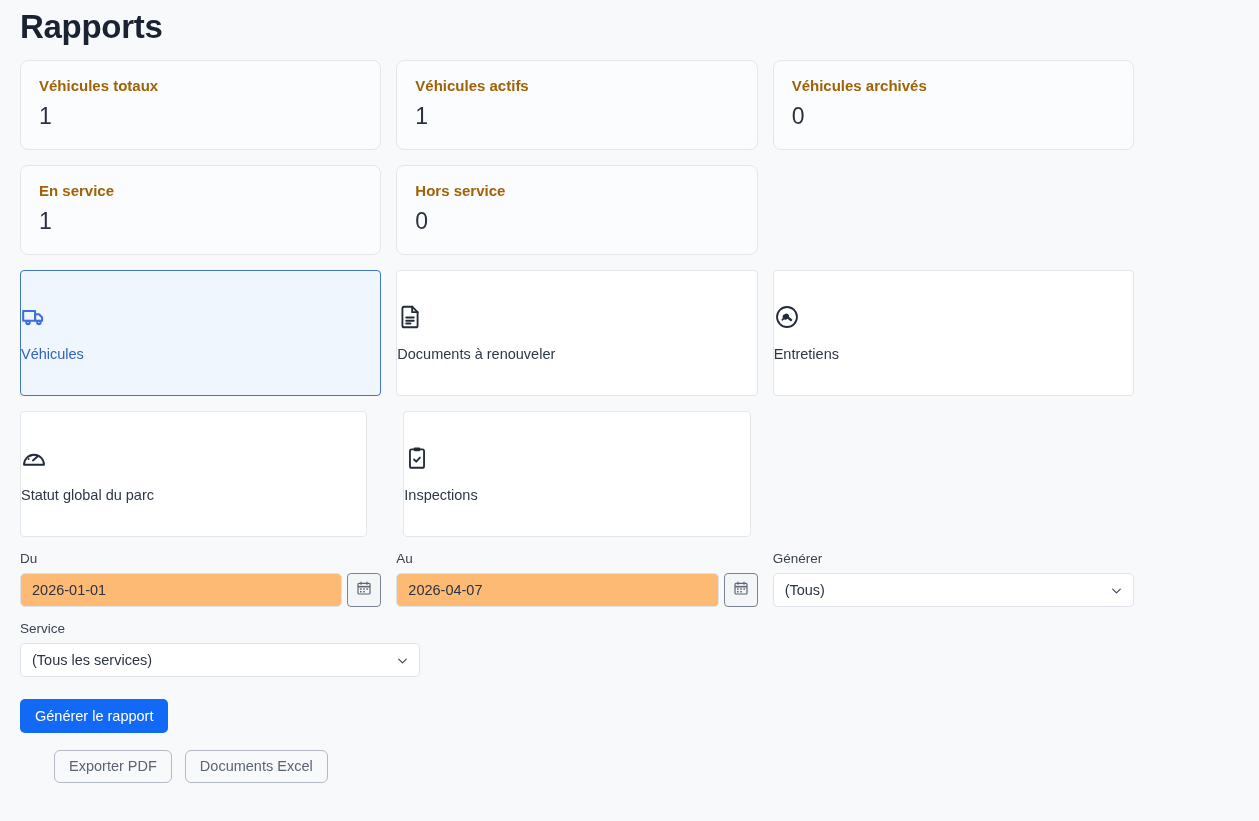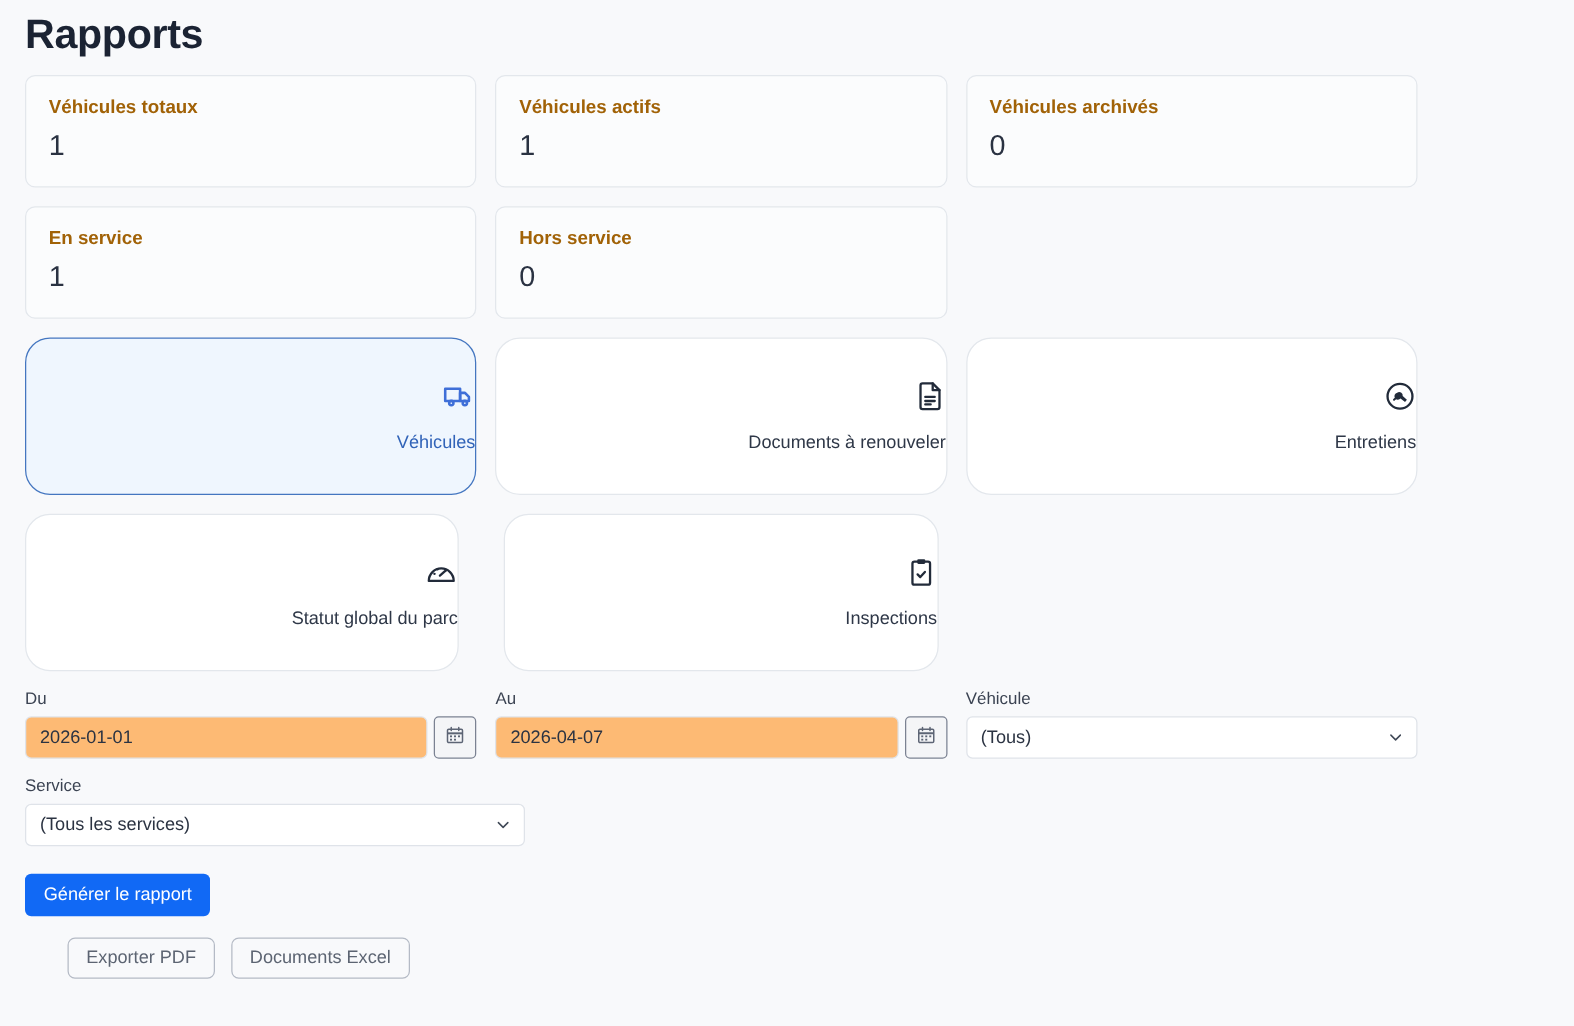--- a/index.html
+++ b/index.html
@@ -60,25 +60,25 @@
     display: block;
   }
   .type-grid {
     display: grid;
     grid-template-columns: repeat(3, 1fr);
     gap: 15px;
   }
   .type-card {
     background: #ffffff;
     border: 1px solid #e3e7ec;
-    border-radius: 20px;
+    border-radius: 4px;
     height: 126px;
     display: flex;
     flex-direction: column;
-    align-items: flex-end;
+    align-items: flex-start;
     justify-content: center;
     gap: 16px;
     cursor: pointer;
   }
   .type-card.placeholder { background: transparent; border: none; cursor: default; }
   .type-card.selected {
     background: #eff6fe;
     border: 1.5px solid #4476c0;
   }
   .type-card .t-label {
@@ -325,21 +325,21 @@
               <rect x="15.6" y="12.5" width="2.4" height="2.2" fill="currentColor" stroke="none"></rect>
               <rect x="6" y="16.5" width="2.4" height="2.2" fill="currentColor" stroke="none"></rect>
               <rect x="10.8" y="16.5" width="2.4" height="2.2" fill="currentColor" stroke="none"></rect>
             </svg>
           </span>
         </button>
       </div>
     </div>
 
     <div>
-      <label class="ctrl-label">Véhicule</label>
+      <label class="ctrl-label">Générer</label>
       <div class="select-wrap">
         <div class="select-box">(Tous)</div>
         <span class="chev">
           <svg viewBox="0 0 24 24" fill="none" stroke="currentColor" stroke-width="2.2" stroke-linecap="round" stroke-linejoin="round">
             <path d="M5 8.5l7 7 7-7"></path>
           </svg>
         </span>
       </div>
     </div>
   </div>

